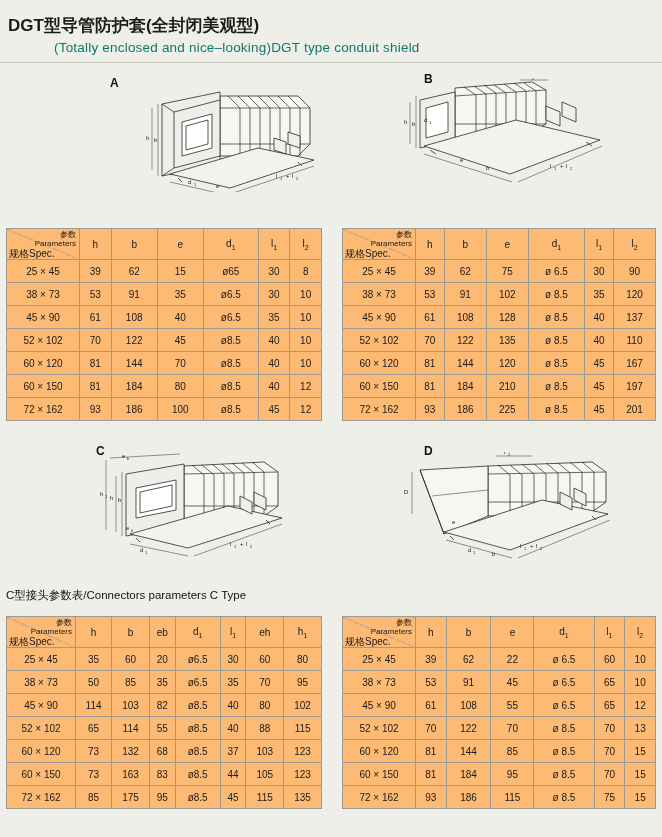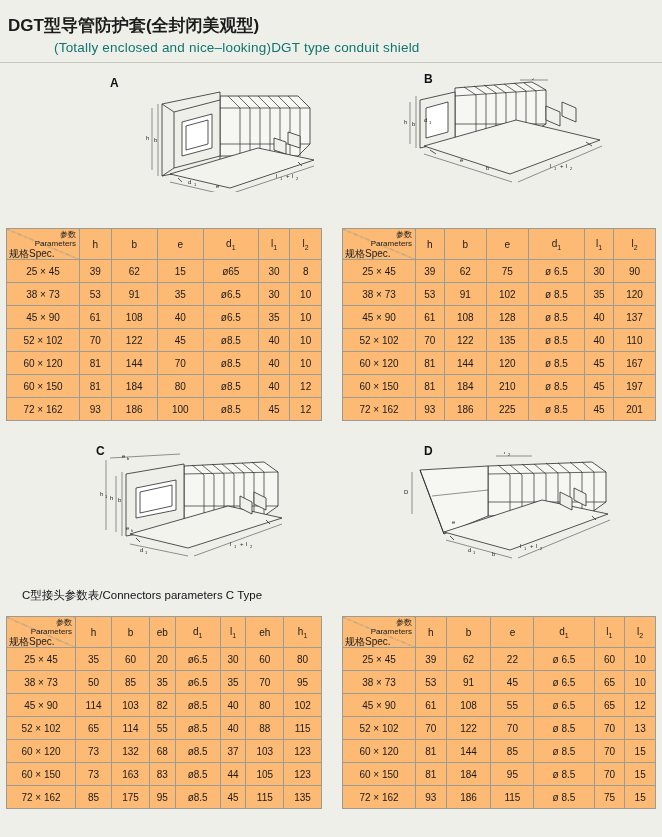--- a/index.html
+++ b/index.html
@@ -449,21 +449,21 @@
       <text x="132" y="98" font-size="4">1</text>
       <text x="138" y="96">+</text>
       <text x="144" y="96">l</text>
       <text x="148" y="98" font-size="4">2</text>
       <text x="112" y="2">l</text>
       <text x="116" y="4" font-size="4">2</text>
       <text x="60" y="72">e</text>
     </g>
   </svg>
 
-  <div class="tbl-caption" style="left:22px;top:588px;">C型接头参数表/Connectors parameters C Type</div>
+  <div class="tbl-caption" style="left:6px;top:588px;">C型接头参数表/Connectors parameters C Type</div>
   <table class="spec" style="left:6px;top:610px;width:316px;">
     <tbody>
       <tr class="hdr">
         <td class="cnr" style="width:68px;">
           <span class="p1">
             <span>参数</span><br>
             <span>Parameters</span>
           </span>
           <span class="p2">规格Spec.</span>
         </td>

